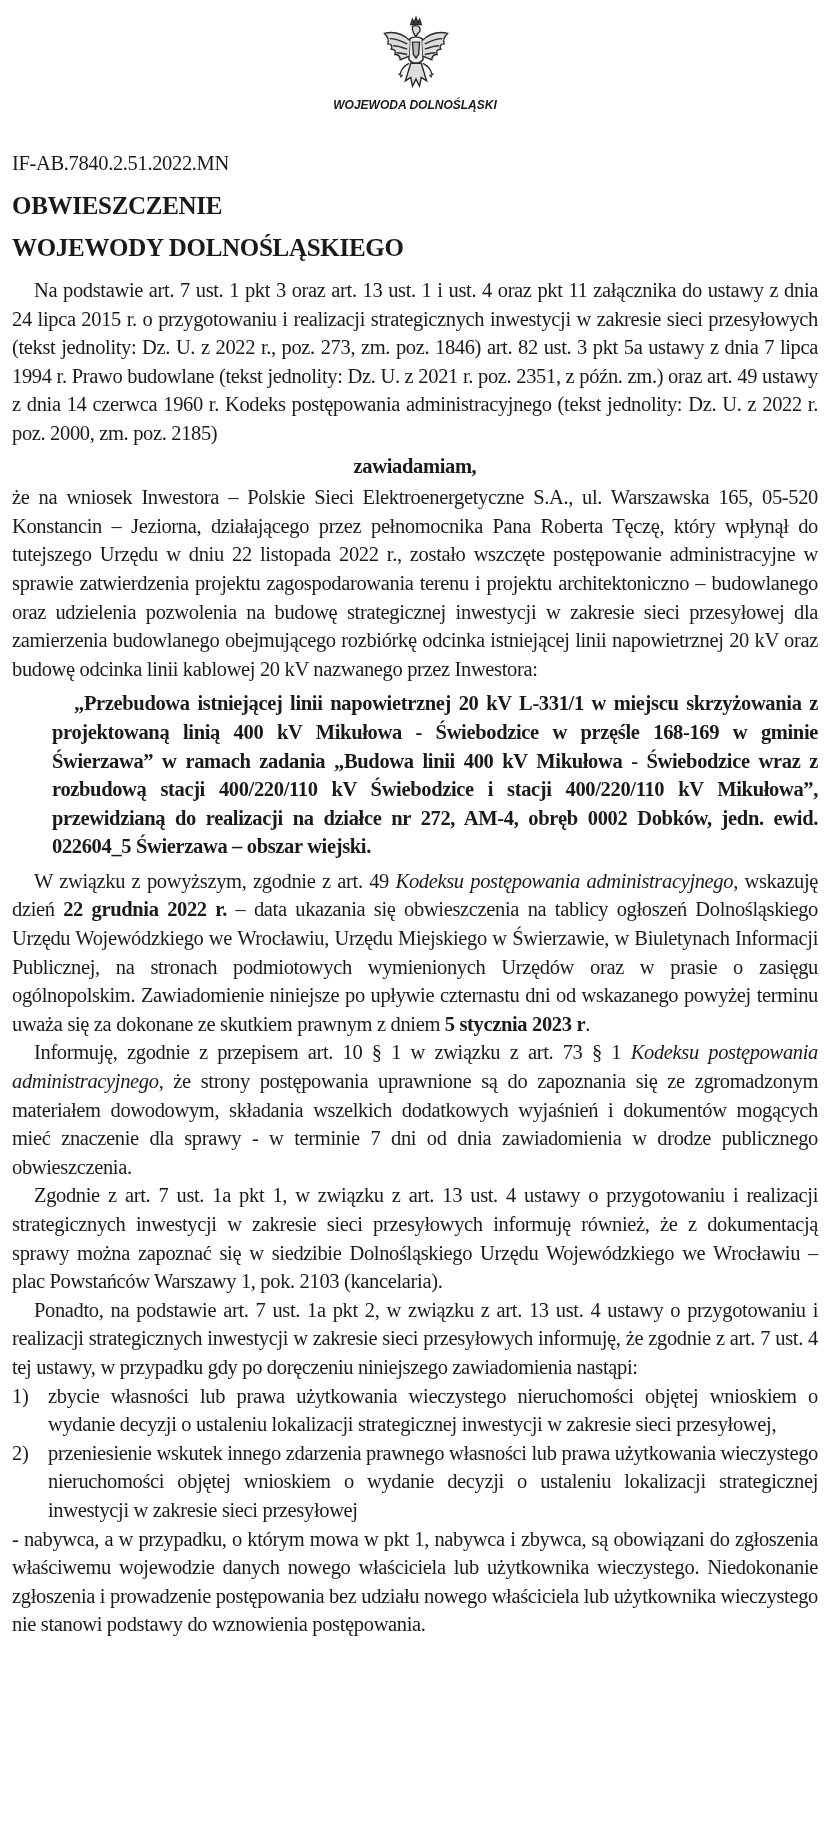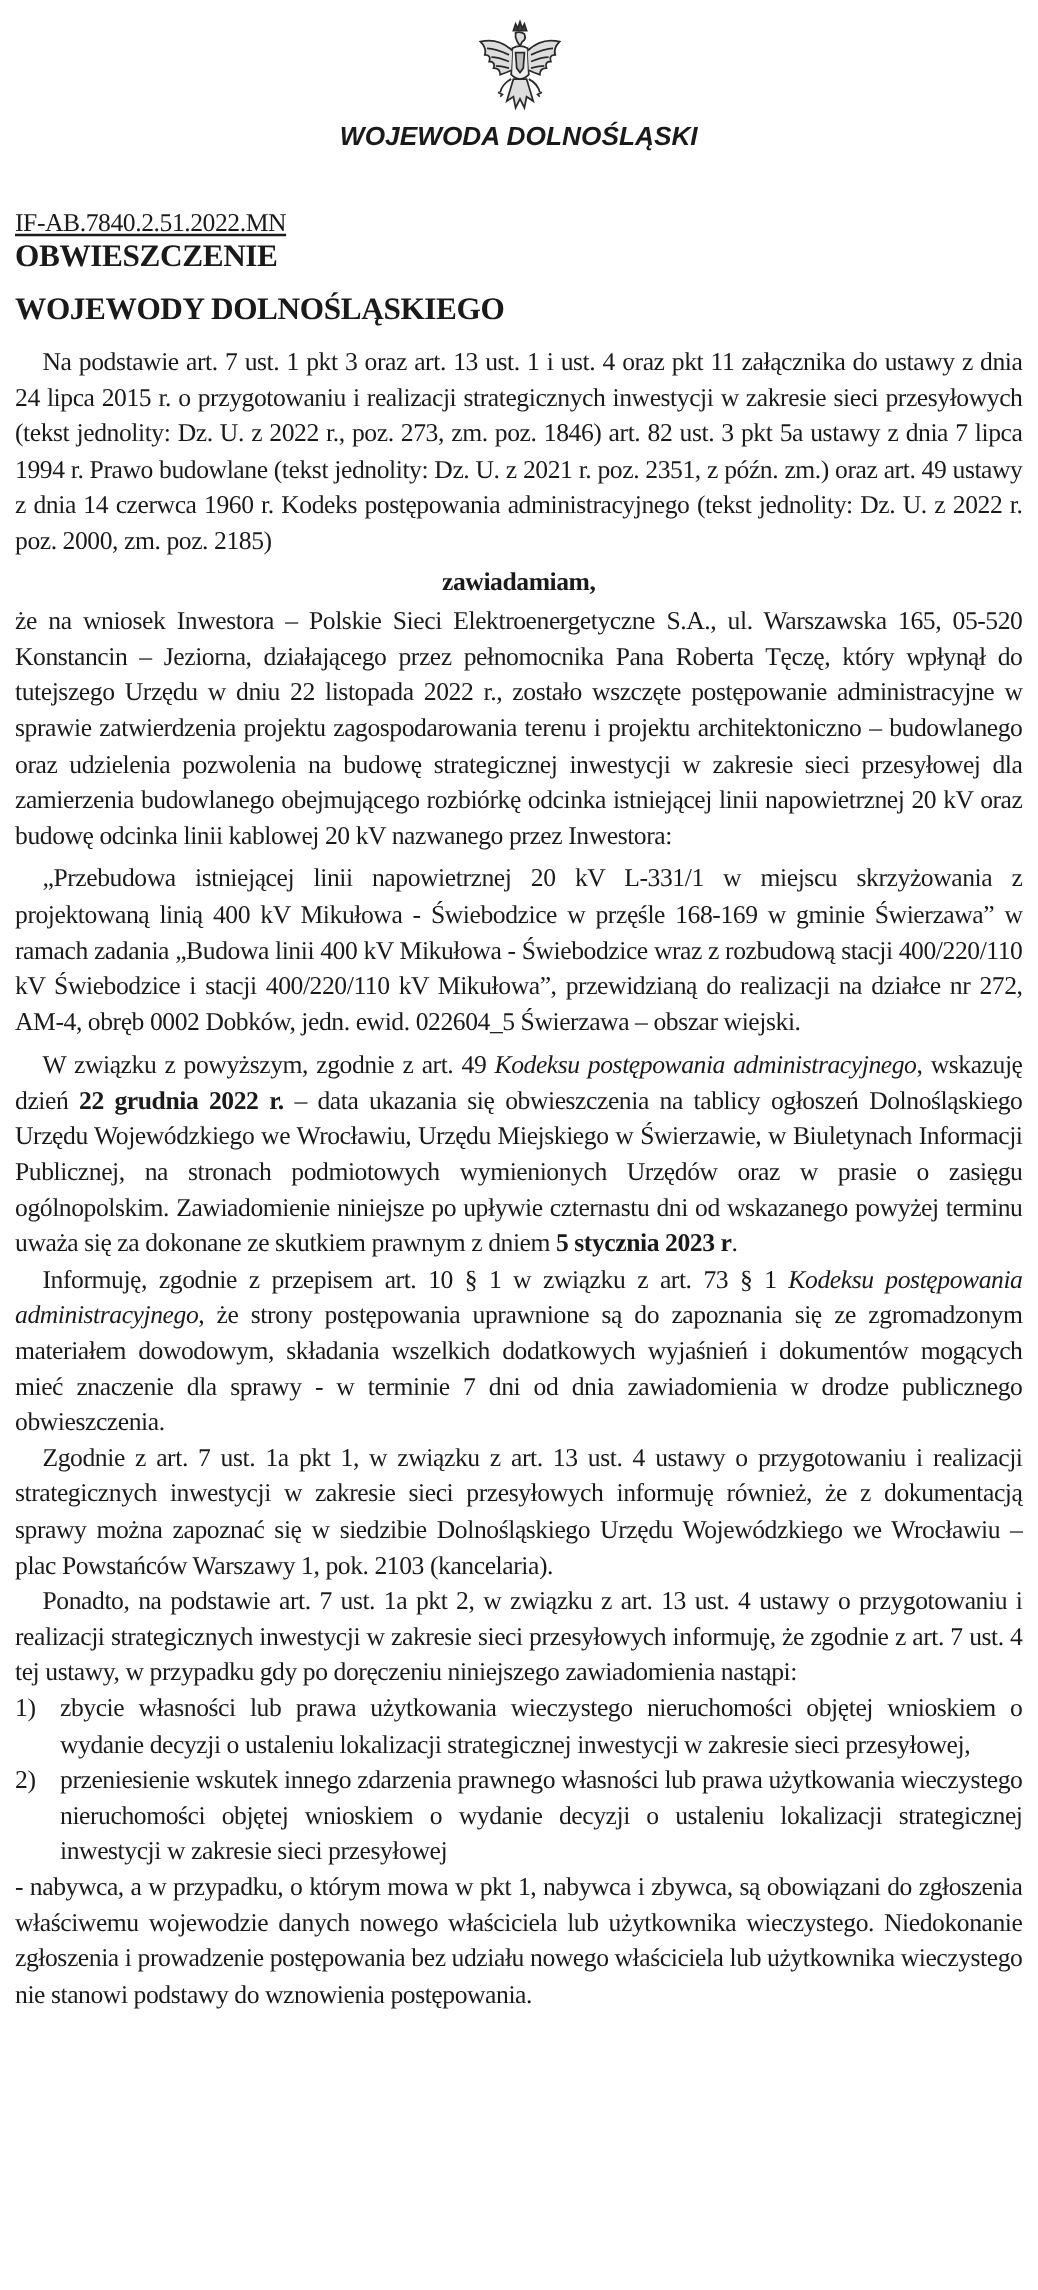--- a/index.html
+++ b/index.html
@@ -8,36 +8,36 @@
     position:absolute; left:12px; top:0; width:806px;
     font-family:"Liberation Serif", "DejaVu Serif", serif;
     color:#1a1a1a; font-size:20.5px; line-height:28.6px;
     letter-spacing:-0.35px;
   }
   .emblem { position:absolute; left:372px; top:14px; width:88px; height:88px; }
   .emblem svg { width:100%; height:100%; }
   .issuer {
     position:absolute; left:0; width:830px; top:98px; text-align:center;
     font-family:"Liberation Sans", "DejaVu Sans", sans-serif; font-weight:bold;
-    font-style:italic; font-size:21px; letter-spacing:0; color:#1a1a1a;
+    font-style:italic; font-size:12px; letter-spacing:0; color:#1a1a1a;
   }
   .meta-row { position:absolute; left:0; top:149px; width:806px; height:30px; }
-  .meta-left { position:absolute; left:0; top:16px;text-decoration:underline; }
+  .meta-left { position:absolute; left:0; top:0; }
   .meta-right { position:absolute; right:0; top:0; }
   .title {
     position:absolute; left:0; width:806px; text-align:left; font-weight:bold;
     font-size:25px; line-height:40px; letter-spacing:-0.3px;
   }
   .title.t1 { top:186px; }
   .title.t2 { top:228px; }
   .body { position:absolute; left:0; top:276px; width:806px; }
   p { margin:0; text-align:justify; text-align-last:left; }
   .ind { text-indent:22px; }
   .center { text-align:center; text-align-last:center; font-weight:bold; margin:4px 0 3px 0; }
-  .quote { font-weight:normal; text-indent:22px; margin-top:6px; margin-bottom:6px; }
+  .quote { font-weight:bold; text-indent:22px; margin-top:6px; margin-bottom:6px;margin-left:40px; }
   .li { position:relative; padding-left:36px; }
   .li .num { position:absolute; left:0; top:0; }
   .b { font-weight:bold; }
   .i { font-style:italic;margin-top:28px; }
   .dash-line { text-indent:22px; }
 </style>
 </head>
 <body>
 
 <div class="emblem">

